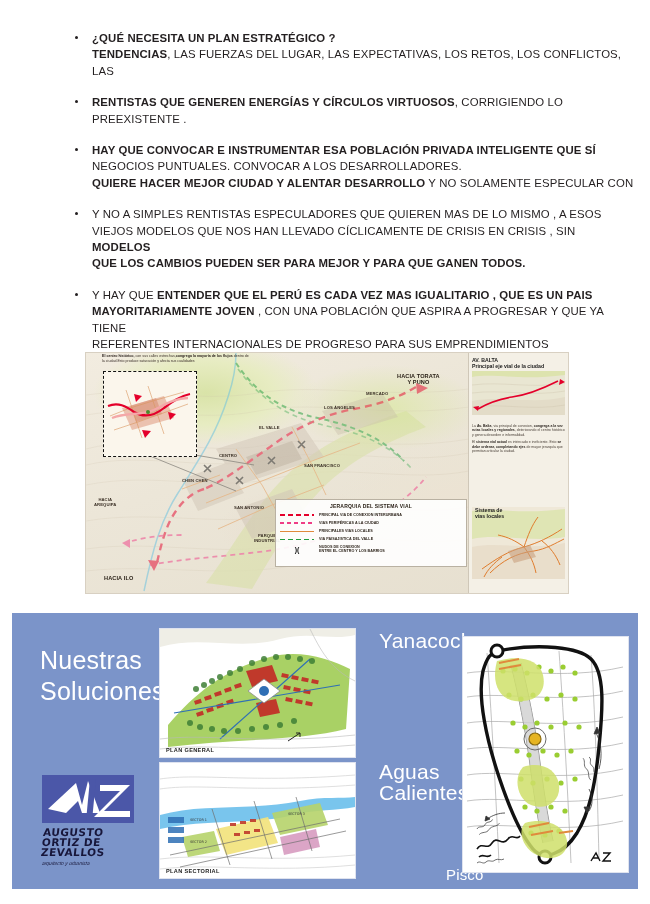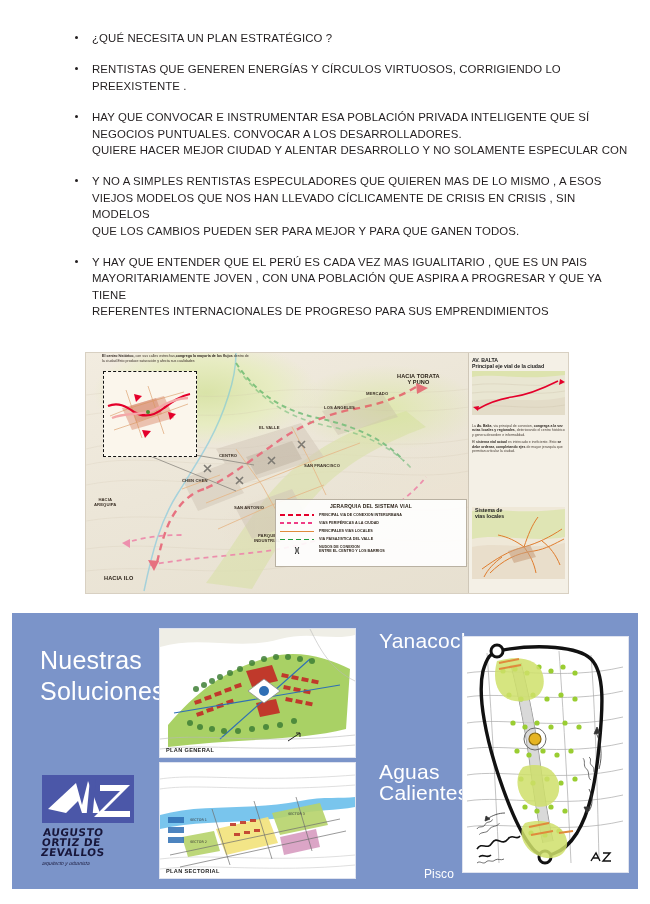--- a/index.html
+++ b/index.html
@@ -26,21 +26,21 @@
     letter-spacing:0.01em;
   }
   .bullet .dot{
     position:absolute;
     left:5px; top:6px;
     width:3px;height:3px;
     background:#231f20;
     border-radius:50%;
   }
   .bullet .line{display:block;white-space:normal;}
-  .bullet b{font-weight:normal;}
+  .bullet b{font-weight:bold;}
 
   
   .map-figure{
     position:absolute;
     left:85px; top:352px;
     width:482px; height:240px;
     background:#efe9dd;
     border:1px solid #d8d0c2;
     overflow:hidden;
   }
@@ -144,31 +144,32 @@
 
   .thumb{position:absolute;background:#ffffff;border:1px solid #dfe3ef;overflow:hidden;}
   .thumb-cap{
     position:absolute;left:6px;bottom:4px;
     font-size:5.6px;font-weight:bold;color:#1d1d1d;letter-spacing:.06em;
   }
   .bp-label{
     position:absolute;color:#ffffff;font-size:21px;line-height:21px;
     letter-spacing:.01em;white-space:pre-line;
   }
-  .bp-label.small{font-size:12px;line-height:19px;}
+  .bp-label.small{font-size:15px;line-height:19px;margin-left:22px;}
 
   svg{display:block;}
 </style>
 </head>
 <body>
 
 <div class="bullets" id="bullets">
     <div class="bullet">
       <span class="dot"></span>
       <span class="line"><b>¿QUÉ NECESITA UN PLAN ESTRATÉGICO ?</b></span>
+      <span class="line"><b>TENDENCIAS</b><span>, LAS FUERZAS DEL LUGAR,  LAS EXPECTATIVAS, LOS RETOS, LOS CONFLICTOS, LAS</span></span>
     </div>
     <div class="bullet">
       <span class="dot"></span>
       <span class="line"><b>RENTISTAS QUE GENEREN ENERGÍAS Y CÍRCULOS VIRTUOSOS</b><span>, CORRIGIENDO LO PREEXISTENTE .</span></span>
     </div>
     <div class="bullet">
       <span class="dot"></span>
       <span class="line"><b>HAY QUE CONVOCAR E INSTRUMENTAR ESA POBLACIÓN PRIVADA  INTELIGENTE QUE SÍ</b></span>
       <span class="line"><span>NEGOCIOS  PUNTUALES. CONVOCAR A LOS DESARROLLADORES.</span></span>
       <span class="line"><b>QUIERE HACER MEJOR CIUDAD Y ALENTAR DESARROLLO</b><span> Y NO SOLAMENTE ESPECULAR CON</span></span>

